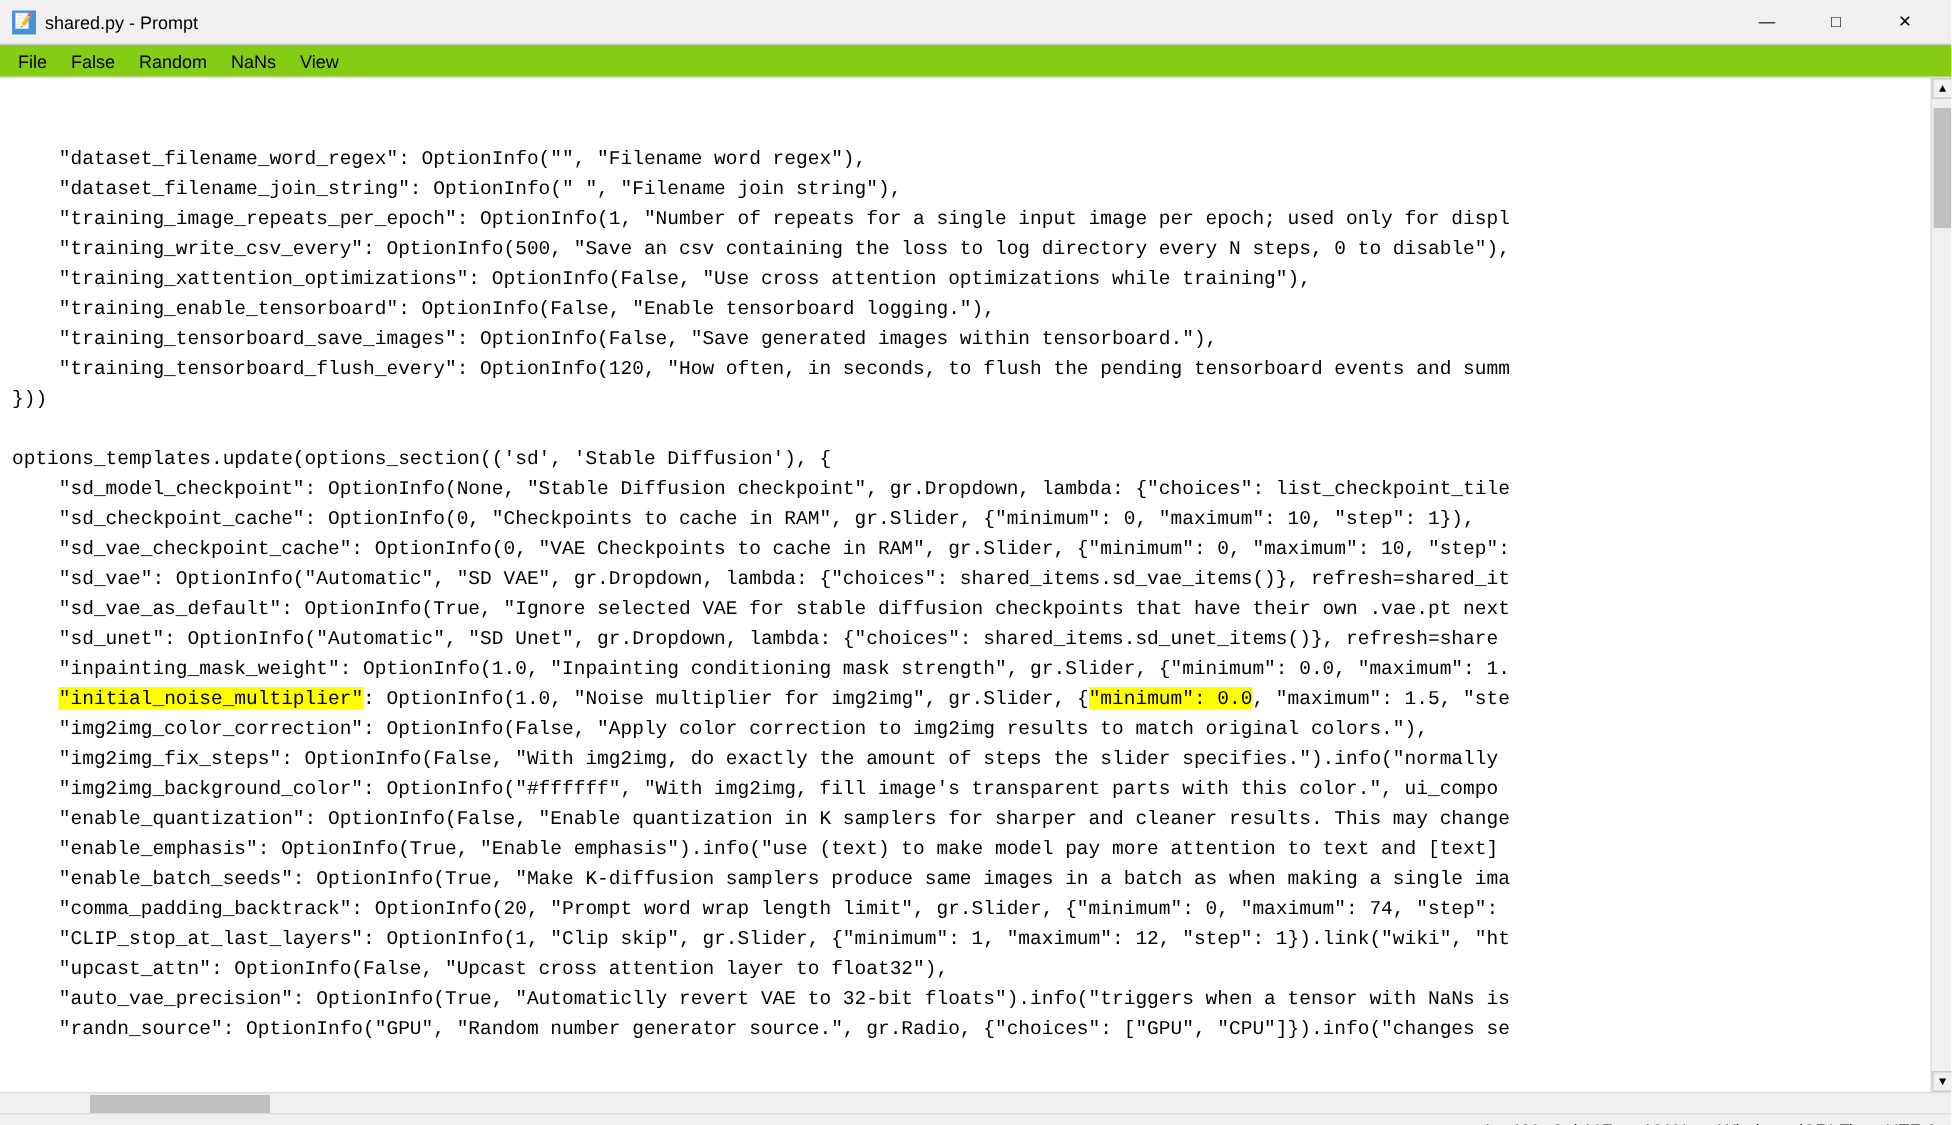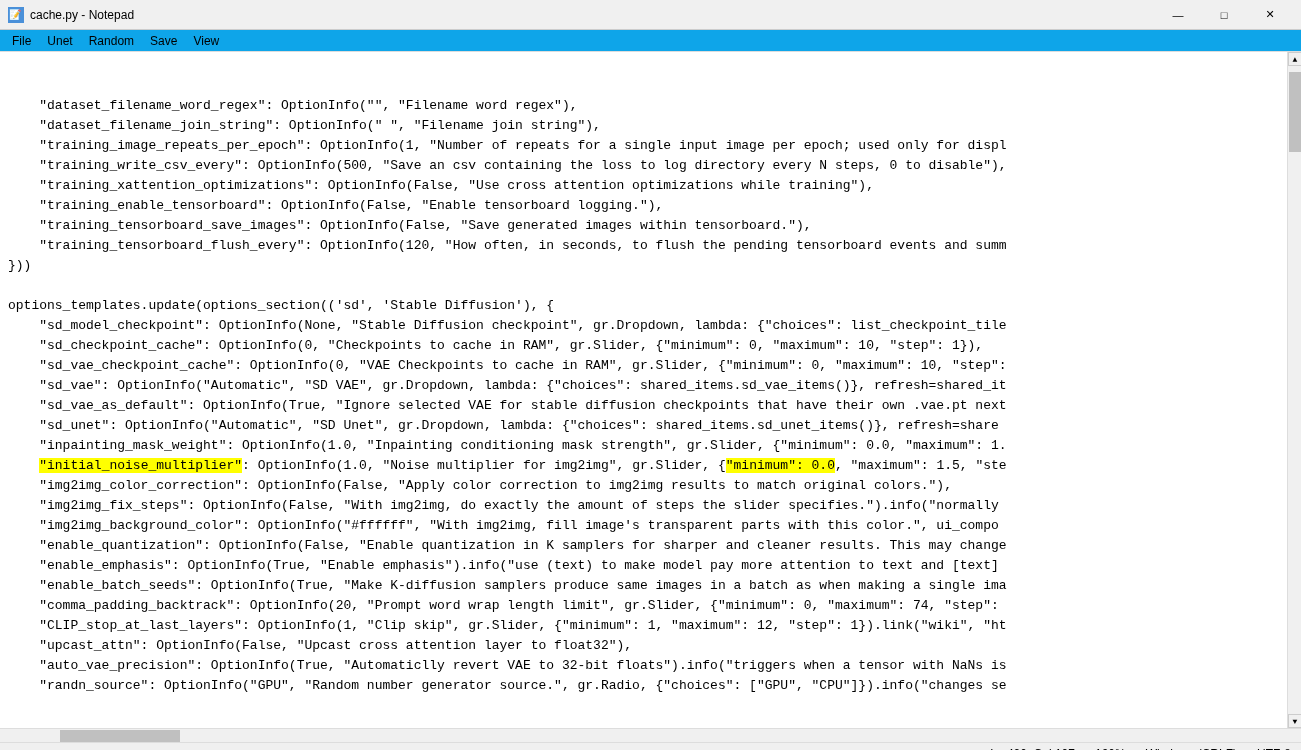--- a/index.html
+++ b/index.html
@@ -56,21 +56,21 @@
       font-size: 11px;
       cursor: pointer;
       font-family: 'Segoe UI', sans-serif;
       background: transparent;
       border: none;
     }
 
     
     .menu-bar {
       height: 22px;
-      background: #0ea5e9;
+      background: #84cc16;
       display: flex;
       align-items: center;
       padding: 0 4px;
       border-bottom: 1px solid #ddd;
       font-family: 'Segoe UI', sans-serif;
       font-size: 12px;
     }
     .menu-item {
       padding: 2px 8px;
       cursor: pointer;
@@ -170,34 +170,34 @@
     }
   </style>
 </head>
 <body>
 
 <div class="title-bar">
   <div class="title-bar-left">
     <div class="title-icon">
       <span>📝</span>
     </div>
-    <span class="title-text">cache.py - Notepad</span>
+    <span class="title-text">shared.py - Prompt</span>
   </div>
   <div class="title-bar-controls">
     <button class="title-btn">—</button>
     <button class="title-btn">□</button>
     <button class="title-btn close">✕</button>
   </div>
 </div>
 
 <div class="menu-bar">
   <span class="menu-item">File</span>
-  <span class="menu-item">Unet</span>
+  <span class="menu-item">False</span>
   <span class="menu-item">Random</span>
-  <span class="menu-item">Save</span>
+  <span class="menu-item">NaNs</span>
   <span class="menu-item">View</span>
 </div>
 
 <div class="editor-container">
   <div class="code-area" id="code-area">
   <span class="code-line">    "dataset_filename_word_regex": OptionInfo("", "Filename word regex"),</span><span class="code-line">    "dataset_filename_join_string": OptionInfo(" ", "Filename join string"),</span><span class="code-line">    "training_image_repeats_per_epoch": OptionInfo(1, "Number of repeats for a single input image per epoch; used only for displ</span><span class="code-line">    "training_write_csv_every": OptionInfo(500, "Save an csv containing the loss to log directory every N steps, 0 to disable"),</span><span class="code-line">    "training_xattention_optimizations": OptionInfo(False, "Use cross attention optimizations while training"),</span><span class="code-line">    "training_enable_tensorboard": OptionInfo(False, "Enable tensorboard logging."),</span><span class="code-line">    "training_tensorboard_save_images": OptionInfo(False, "Save generated images within tensorboard."),</span><span class="code-line">    "training_tensorboard_flush_every": OptionInfo(120, "How often, in seconds, to flush the pending tensorboard events and summ</span><span class="code-line">}))                                                                                                                                    </span><span class="code-line">                                                                                                                                       </span><span class="code-line">options_templates.update(options_section(('sd', 'Stable Diffusion'), {</span><span class="code-line">    "sd_model_checkpoint": OptionInfo(None, "Stable Diffusion checkpoint", gr.Dropdown, lambda: {"choices": list_checkpoint_tile</span><span class="code-line">    "sd_checkpoint_cache": OptionInfo(0, "Checkpoints to cache in RAM", gr.Slider, {"minimum": 0, "maximum": 10, "step": 1}),</span><span class="code-line">    "sd_vae_checkpoint_cache": OptionInfo(0, "VAE Checkpoints to cache in RAM", gr.Slider, {"minimum": 0, "maximum": 10, "step":</span><span class="code-line">    "sd_vae": OptionInfo("Automatic", "SD VAE", gr.Dropdown, lambda: {"choices": shared_items.sd_vae_items()}, refresh=shared_it</span><span class="code-line">    "sd_vae_as_default": OptionInfo(True, "Ignore selected VAE for stable diffusion checkpoints that have their own .vae.pt next</span><span class="code-line">    "sd_unet": OptionInfo("Automatic", "SD Unet", gr.Dropdown, lambda: {"choices": shared_items.sd_unet_items()}, refresh=share</span><span class="code-line">    "inpainting_mask_weight": OptionInfo(1.0, "Inpainting conditioning mask strength", gr.Slider, {"minimum": 0.0, "maximum": 1.</span><span class="code-line">    <span class="highlight-yellow">"initial_noise_multiplier"</span>: OptionInfo(1.0, "Noise multiplier for img2img", gr.Slider, {<span class="highlight-yellow2">"minimum": 0.0</span>, "maximum": 1.5, "ste</span><span class="code-line">    "img2img_color_correction": OptionInfo(False, "Apply color correction to img2img results to match original colors."),</span><span class="code-line">    "img2img_fix_steps": OptionInfo(False, "With img2img, do exactly the amount of steps the slider specifies.").info("normally</span><span class="code-line">    "img2img_background_color": OptionInfo("#ffffff", "With img2img, fill image's transparent parts with this color.", ui_compo</span><span class="code-line">    "enable_quantization": OptionInfo(False, "Enable quantization in K samplers for sharper and cleaner results. This may change</span><span class="code-line">    "enable_emphasis": OptionInfo(True, "Enable emphasis").info("use (text) to make model pay more attention to text and [text]</span><span class="code-line">    "enable_batch_seeds": OptionInfo(True, "Make K-diffusion samplers produce same images in a batch as when making a single ima</span><span class="code-line">    "comma_padding_backtrack": OptionInfo(20, "Prompt word wrap length limit", gr.Slider, {"minimum": 0, "maximum": 74, "step":</span><span class="code-line">    "CLIP_stop_at_last_layers": OptionInfo(1, "Clip skip", gr.Slider, {"minimum": 1, "maximum": 12, "step": 1}).link("wiki", "ht</span><span class="code-line">    "upcast_attn": OptionInfo(False, "Upcast cross attention layer to float32"),</span><span class="code-line">    "auto_vae_precision": OptionInfo(True, "Automaticlly revert VAE to 32-bit floats").info("triggers when a tensor with NaNs is</span><span class="code-line">    "randn_source": OptionInfo("GPU", "Random number generator source.", gr.Radio, {"choices": ["GPU", "CPU"]}).info("changes se</span></div>
   <div class="scrollbar-v">
     <div class="scrollbar-arrow">▲</div>
     <div class="scrollbar-thumb"></div>
     <div class="scrollbar-arrow" style="position:absolute;bottom:0;">▼</div>

